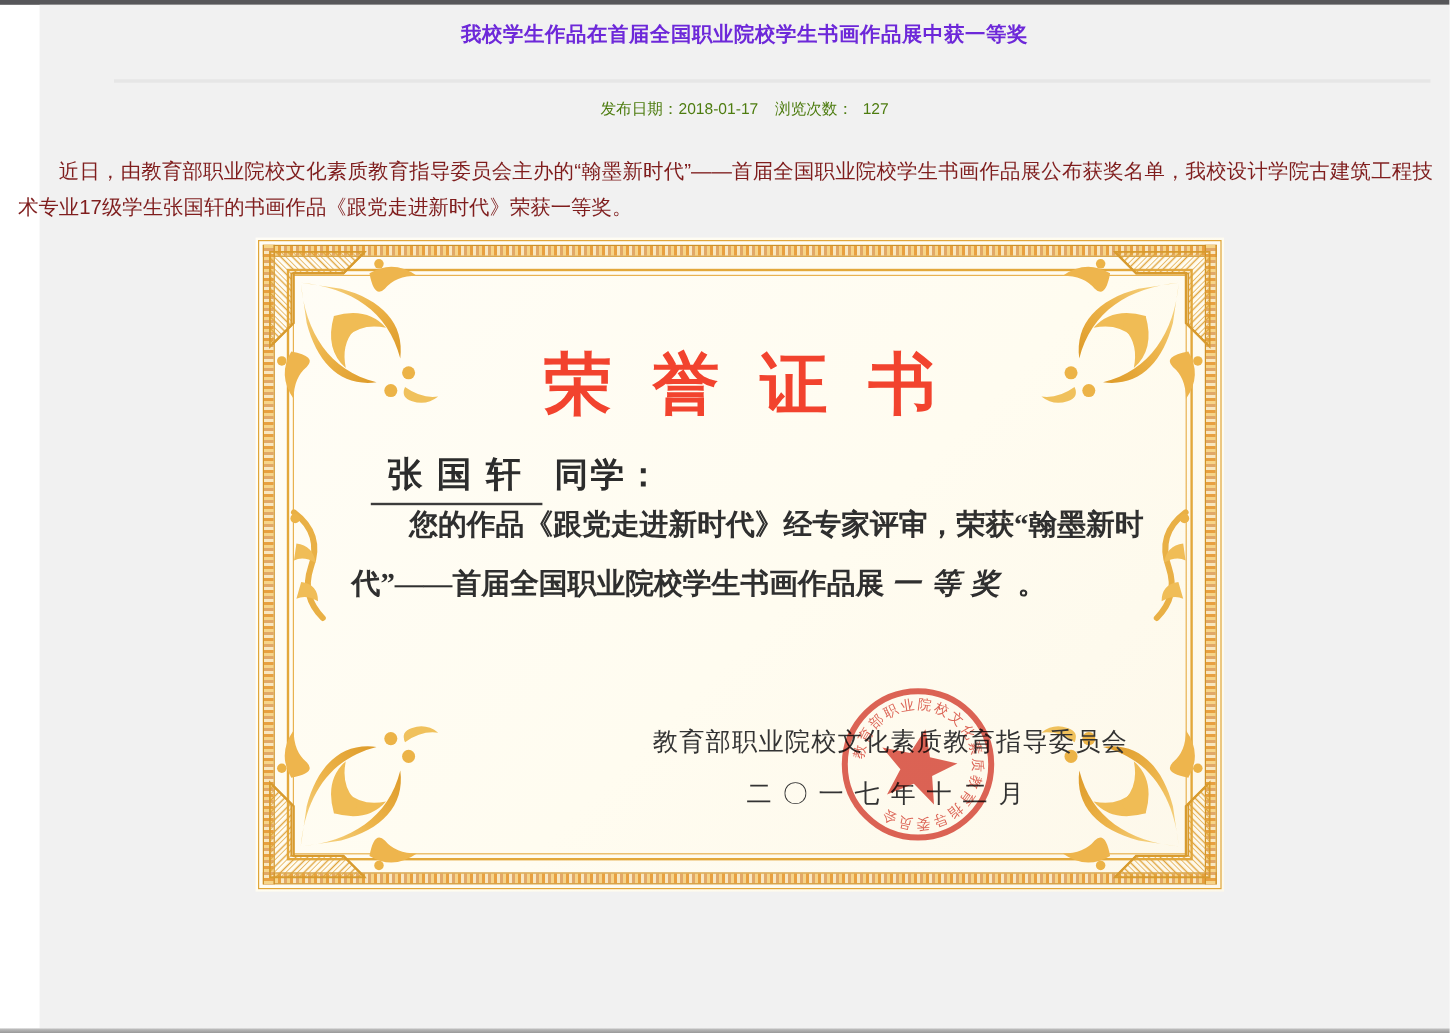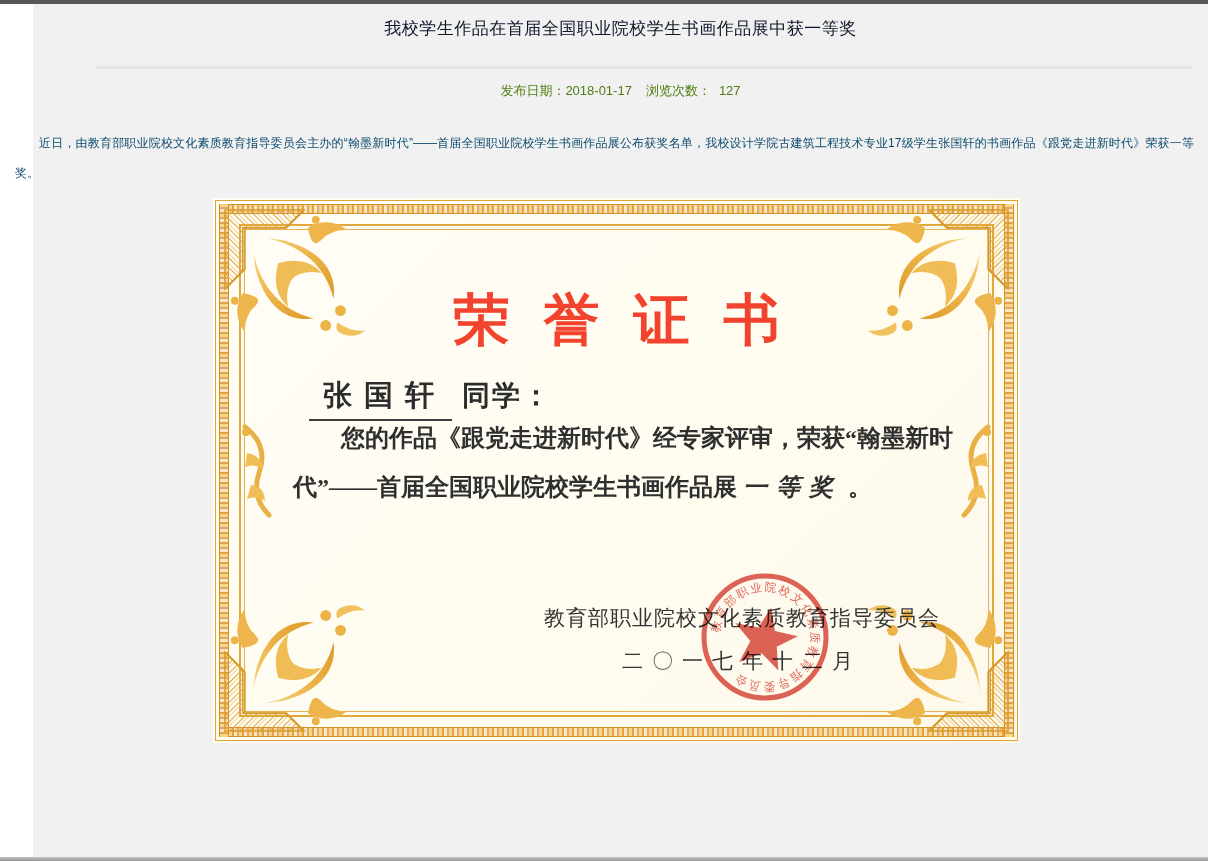--- a/index.html
+++ b/index.html
@@ -6,30 +6,30 @@
   html,body { width:1208px; height:861px; overflow:hidden; background:#ffffff;
     font-family:"Liberation Sans","DejaVu Sans",sans-serif; }
 
   .top-bar { height:4px; width:100%; background:#57575a; }
   .bottom-bar { position:absolute; left:0; bottom:0; height:4px; width:100%;
     background:linear-gradient(#c2c2c2,#969696); }
 
   .content-panel { position:absolute; top:4px; left:33px; right:0; bottom:4px;
     background:#f1f1f1; }
 
-  .page-title { padding-top:13px; text-align:center; font-size:17px; font-weight:normal;
-    color:#0f172a; letter-spacing:.5px; }
+  .page-title { padding-top:13px; text-align:center; font-size:17px; font-weight:bold;
+    color:#6d28d9; letter-spacing:.5px; }
 
   .divider { height:3px; background:#e6e6e6; border:none; margin:26px 16px 0 62px; }
 
   .meta-line { margin-top:13px; text-align:center; font-size:13px; color:#4d7c0f; }
   .meta-line .gap { display:inline-block; width:14px; }
   .meta-line .sp  { display:inline-block; width:8px; }
 
-  .article { margin:28px 14px 0 -18px; color:#0c4a6e; font-size:12px;
+  .article { margin:28px 14px 0 -18px; color:#7f1d1d; font-size:17px;
     line-height:30px; text-align:justify; }
   .article p { text-indent:2em; margin-bottom:9px; }
 
   
   .certificate { position:relative; width:807px; height:545px; margin:10px 0 0 180px;
     background:linear-gradient(135deg,#fffdf6 0%,#fffcf0 55%,#fdf8ea 100%); }
 
   .b-out  { position:absolute; inset:2px;  border:1px solid #e0a538; }
   .band   { position:absolute; }
   .band-h { left:6px; right:6px; height:10px;

